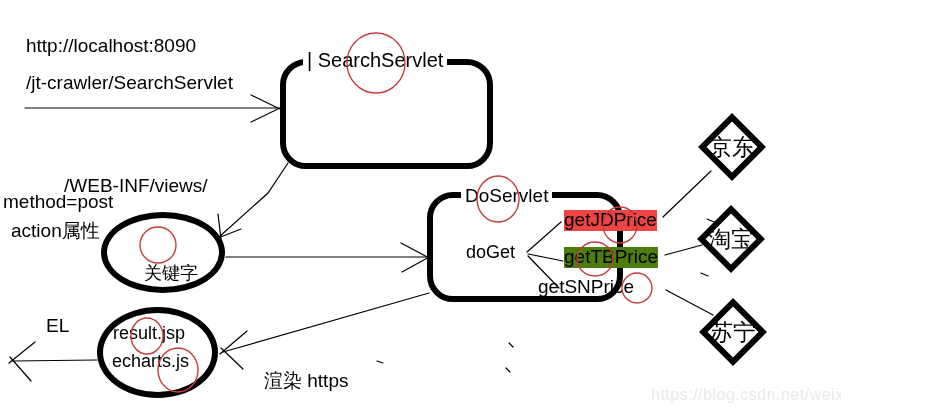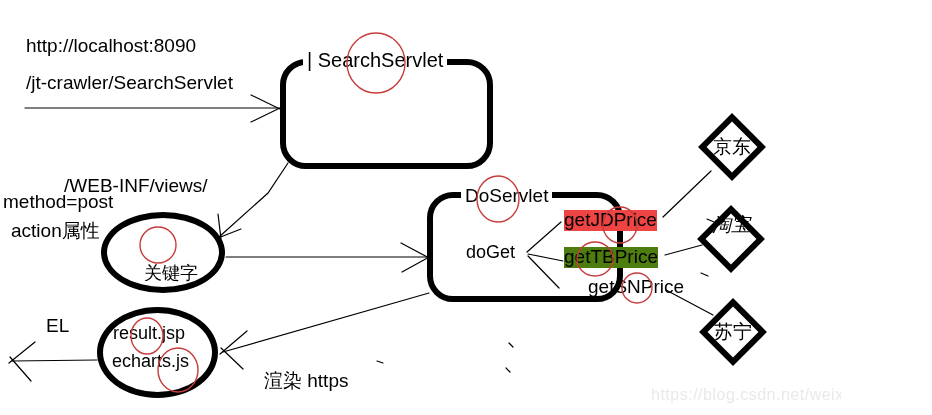--- a/index.html
+++ b/index.html
@@ -4,21 +4,21 @@
 <style>
   html,body{margin:0;padding:0;background:#fff;}
   .canvas{
     position:relative;width:841px;height:415px;background:#ffffff;overflow:hidden;
     font-family:"Liberation Sans","DejaVu Sans",sans-serif;color:#000;
   }
   .txt{position:absolute;line-height:1.08;white-space:nowrap;}
   .rbox{position:absolute;border:6px solid #000;border-radius:26px;background:transparent;box-sizing:border-box;}
   .oval{position:absolute;border:6px solid #000;border-radius:50%;background:transparent;box-sizing:border-box;}
   .diamond{position:absolute;width:48px;height:48px;border:6px solid #000;box-sizing:border-box;transform:rotate(45deg);background:#fff;}
-  .diamond-label{position:absolute;width:48px;height:48px;display:flex;align-items:center;justify-content:center;font-size:19px;}
+  .diamond-label{position:absolute;width:48px;height:48px;display:flex;align-items:center;justify-content:center;font-size:23px;}
   .onborder{background:#fff;padding:0 4px;z-index:3;}
   .z1{z-index:1;} .z2{z-index:2;} .z3{z-index:3;}
   .wm{position:absolute;color:#e9e9e9;font-size:16px;letter-spacing:.5px;z-index:0;}
   svg.overlay{position:absolute;left:0;top:0;z-index:10;pointer-events:none;}
 </style>
 </head>
 <body>
 
 <div class="canvas">
 
@@ -30,38 +30,38 @@
   <div class="rbox z2" style="left:280px;top:59px;width:213px;height:110px;"></div>
   <div class="txt onborder" style="left:303px;top:50px;font-size:20px;">| SearchServlet</div>
 
   <div class="txt" style="left:64px;top:176px;font-size:19px;">/WEB-INF/views/</div>
   <div class="txt" style="left:3px;top:192px;font-size:19px;">method=post</div>
   <div class="txt" style="left:2px;top:221px;font-size:19px;margin-left:9px;">action属性</div>
 
   <div class="oval z2" style="left:101px;top:212px;width:124px;height:81px;"></div>
   <div class="txt z3" style="left:131px;top:264px;font-size:18px;margin-left:13px;">关键字</div>
 
-  <div class="txt z1" style="left:588px;top:277px;font-size:19px;">getSNPrice</div>
+  <div class="txt z1" style="left:538px;top:277px;font-size:19px;">getSNPrice</div>
   <div class="rbox z2" style="left:427px;top:192px;width:196px;height:110px;"></div>
   <div class="txt onborder" style="left:461px;top:186px;font-size:19px;">DoServlet</div>
   <div class="txt z3" style="left:466px;top:243px;font-size:18px;">doGet</div>
   <div class="txt z3" style="left:564px;top:210px;font-size:19px;background:#ef4444;">getJDPrice</div>
   <div class="txt z3" style="left:564px;top:247px;font-size:19px;background:#4d7c0f;">getTBPrice</div>
 
   <div class="oval z2" style="left:97px;top:307px;width:121px;height:91px;"></div>
   <div class="txt z3" style="left:113px;top:324px;font-size:18px;">result.jsp</div>
   <div class="txt z3" style="left:112px;top:352px;font-size:18px;">echarts.js</div>
 
   <div class="txt" style="left:46px;top:316px;font-size:19px;">EL</div>
   <div class="txt" style="left:264px;top:371px;font-size:19px;">渲染 https</div>
 
   <div class="diamond z2" style="left:708px;top:123px;"></div>
   <div class="diamond-label z3" style="left:708px;top:123px;">京东</div>
   <div class="diamond z2" style="left:707px;top:215px;"></div>
-  <div class="diamond-label z3" style="left:707px;top:201px;font-style:italic;">淘宝</div>
+  <div class="diamond-label z3" style="left:707px;top:215px;">淘宝</div>
   <div class="diamond z2" style="left:709px;top:308px;"></div>
   <div class="diamond-label z3" style="left:709px;top:308px;">苏宁</div>
 
   <svg class="overlay" width="932" height="415" viewBox="0 0 932 415">
     <g stroke="#000" stroke-width="1.2" fill="none" stroke-linecap="round">
 
       <path d="M25 108 L279 108"></path>
       <path d="M251 95 L284 111 M251 122 L284 106"></path>
 
       <path d="M288 163 L268 193 L219 237"></path>

